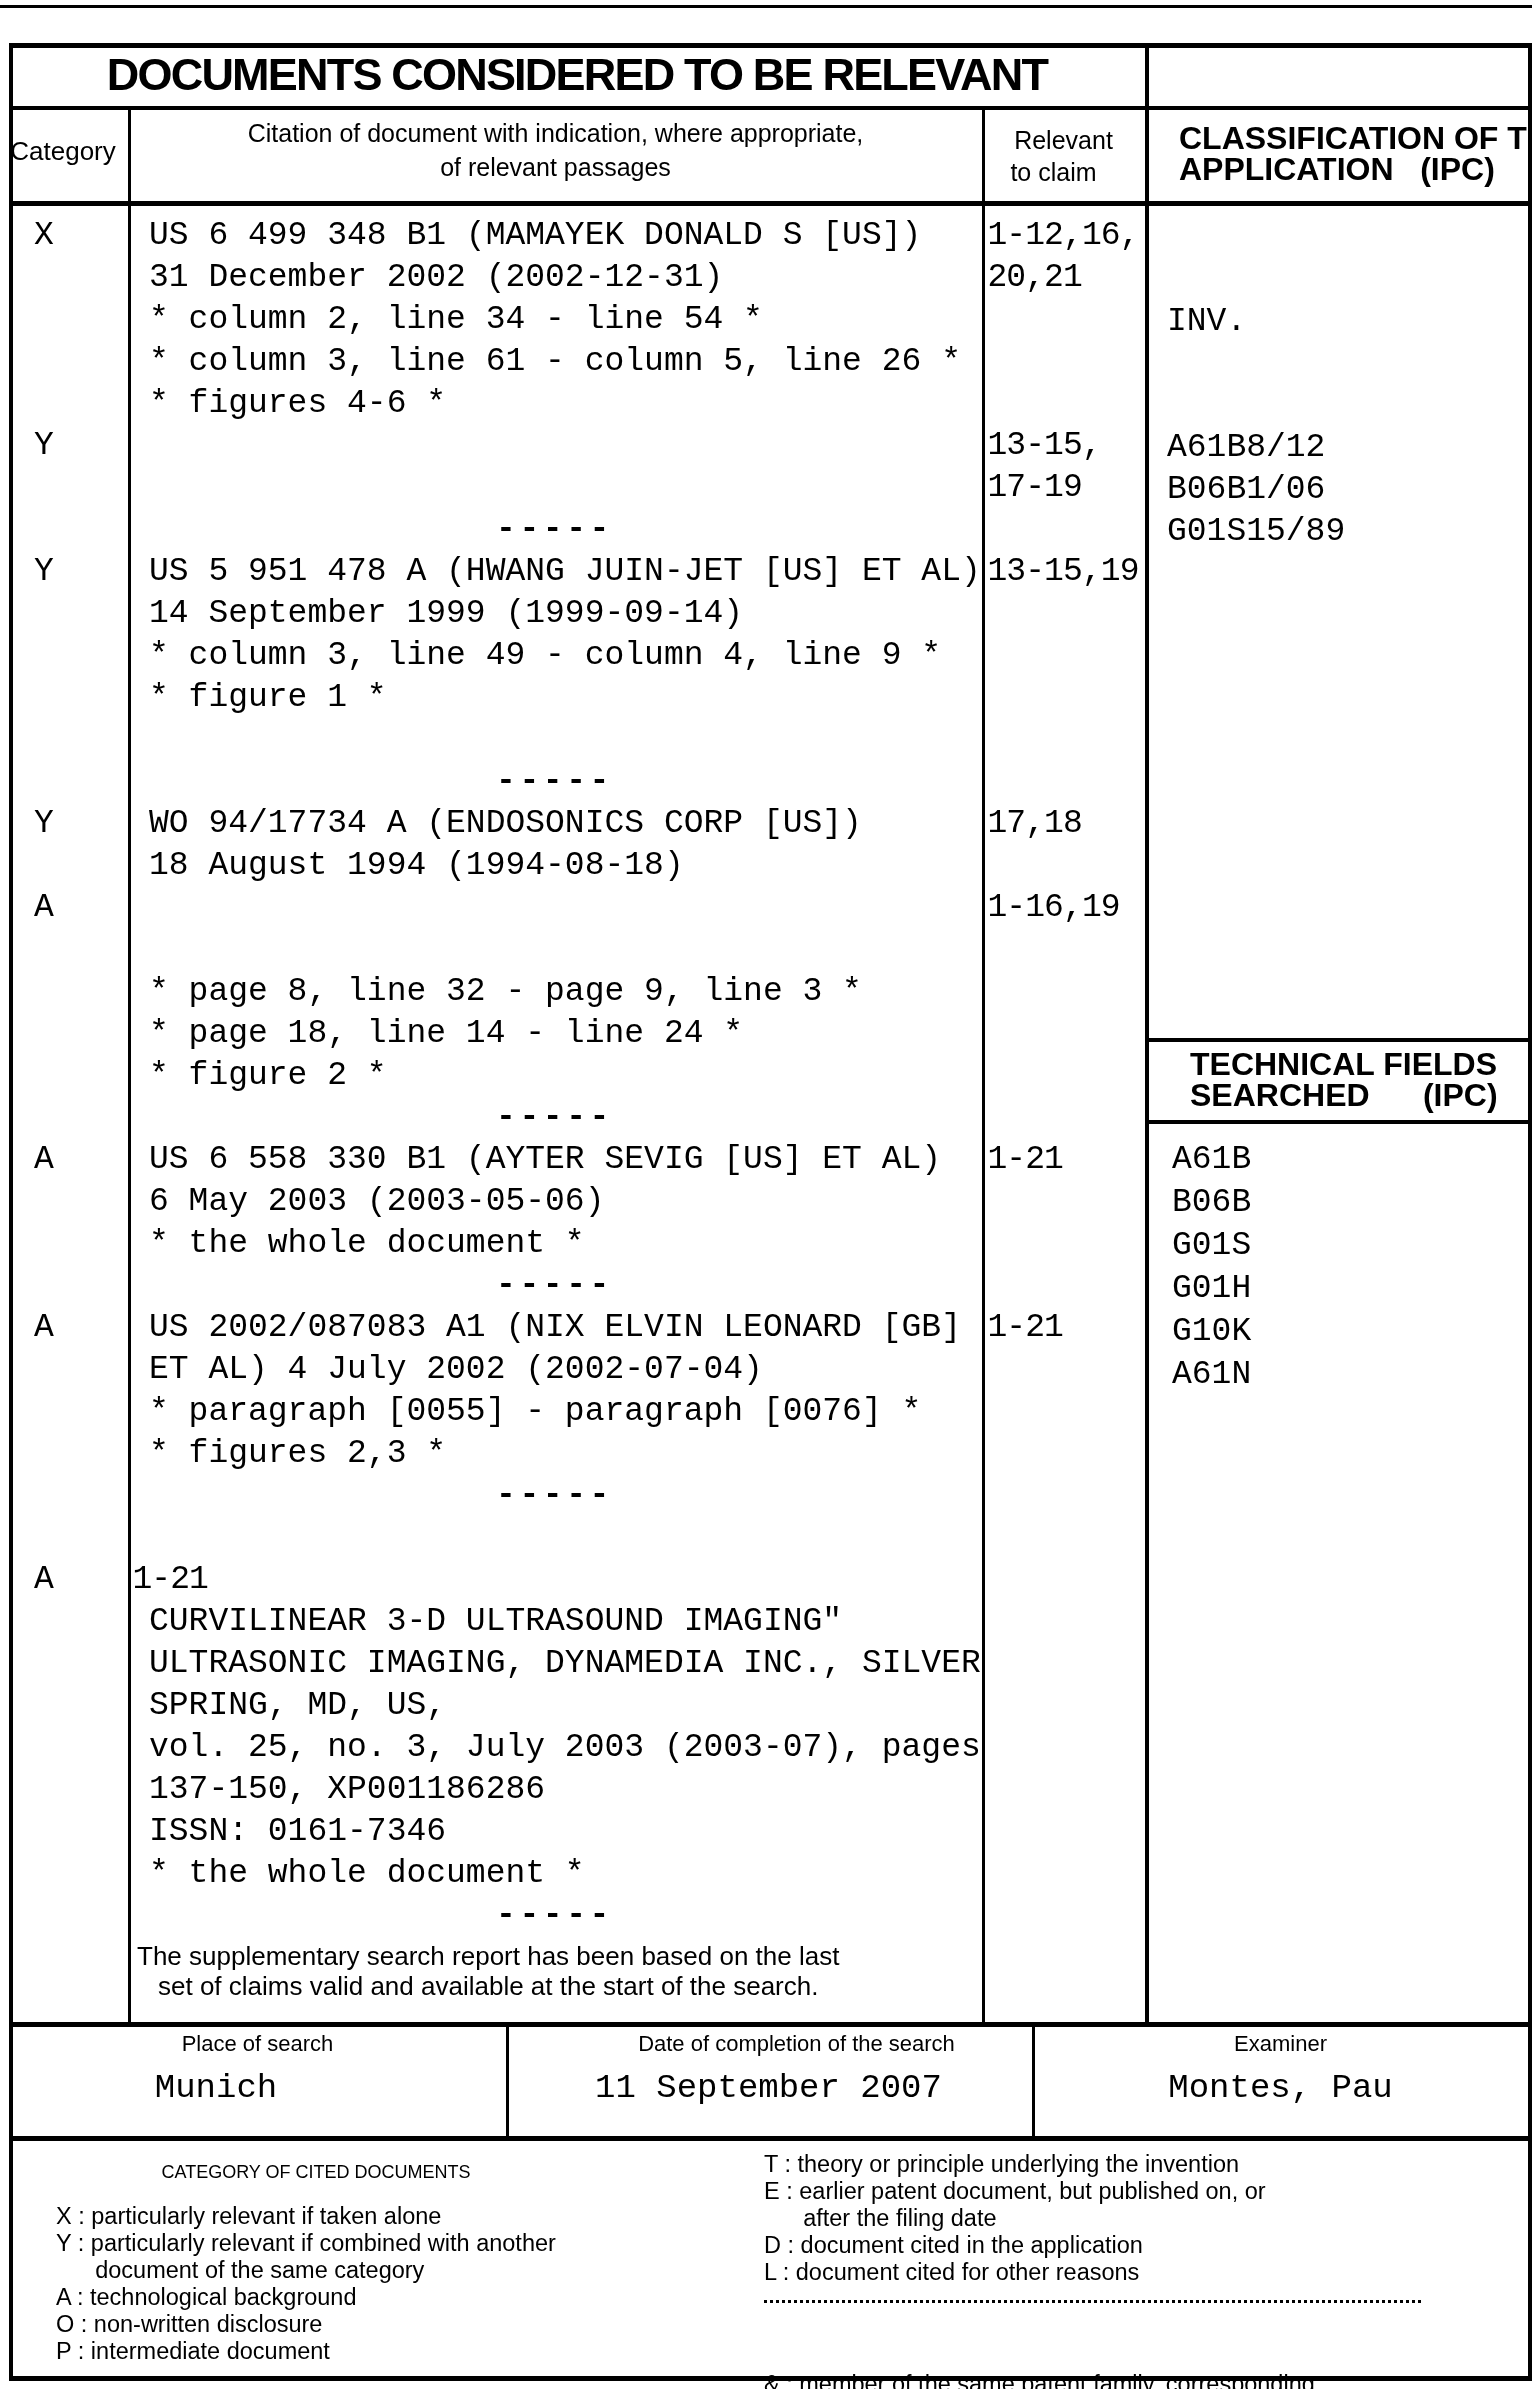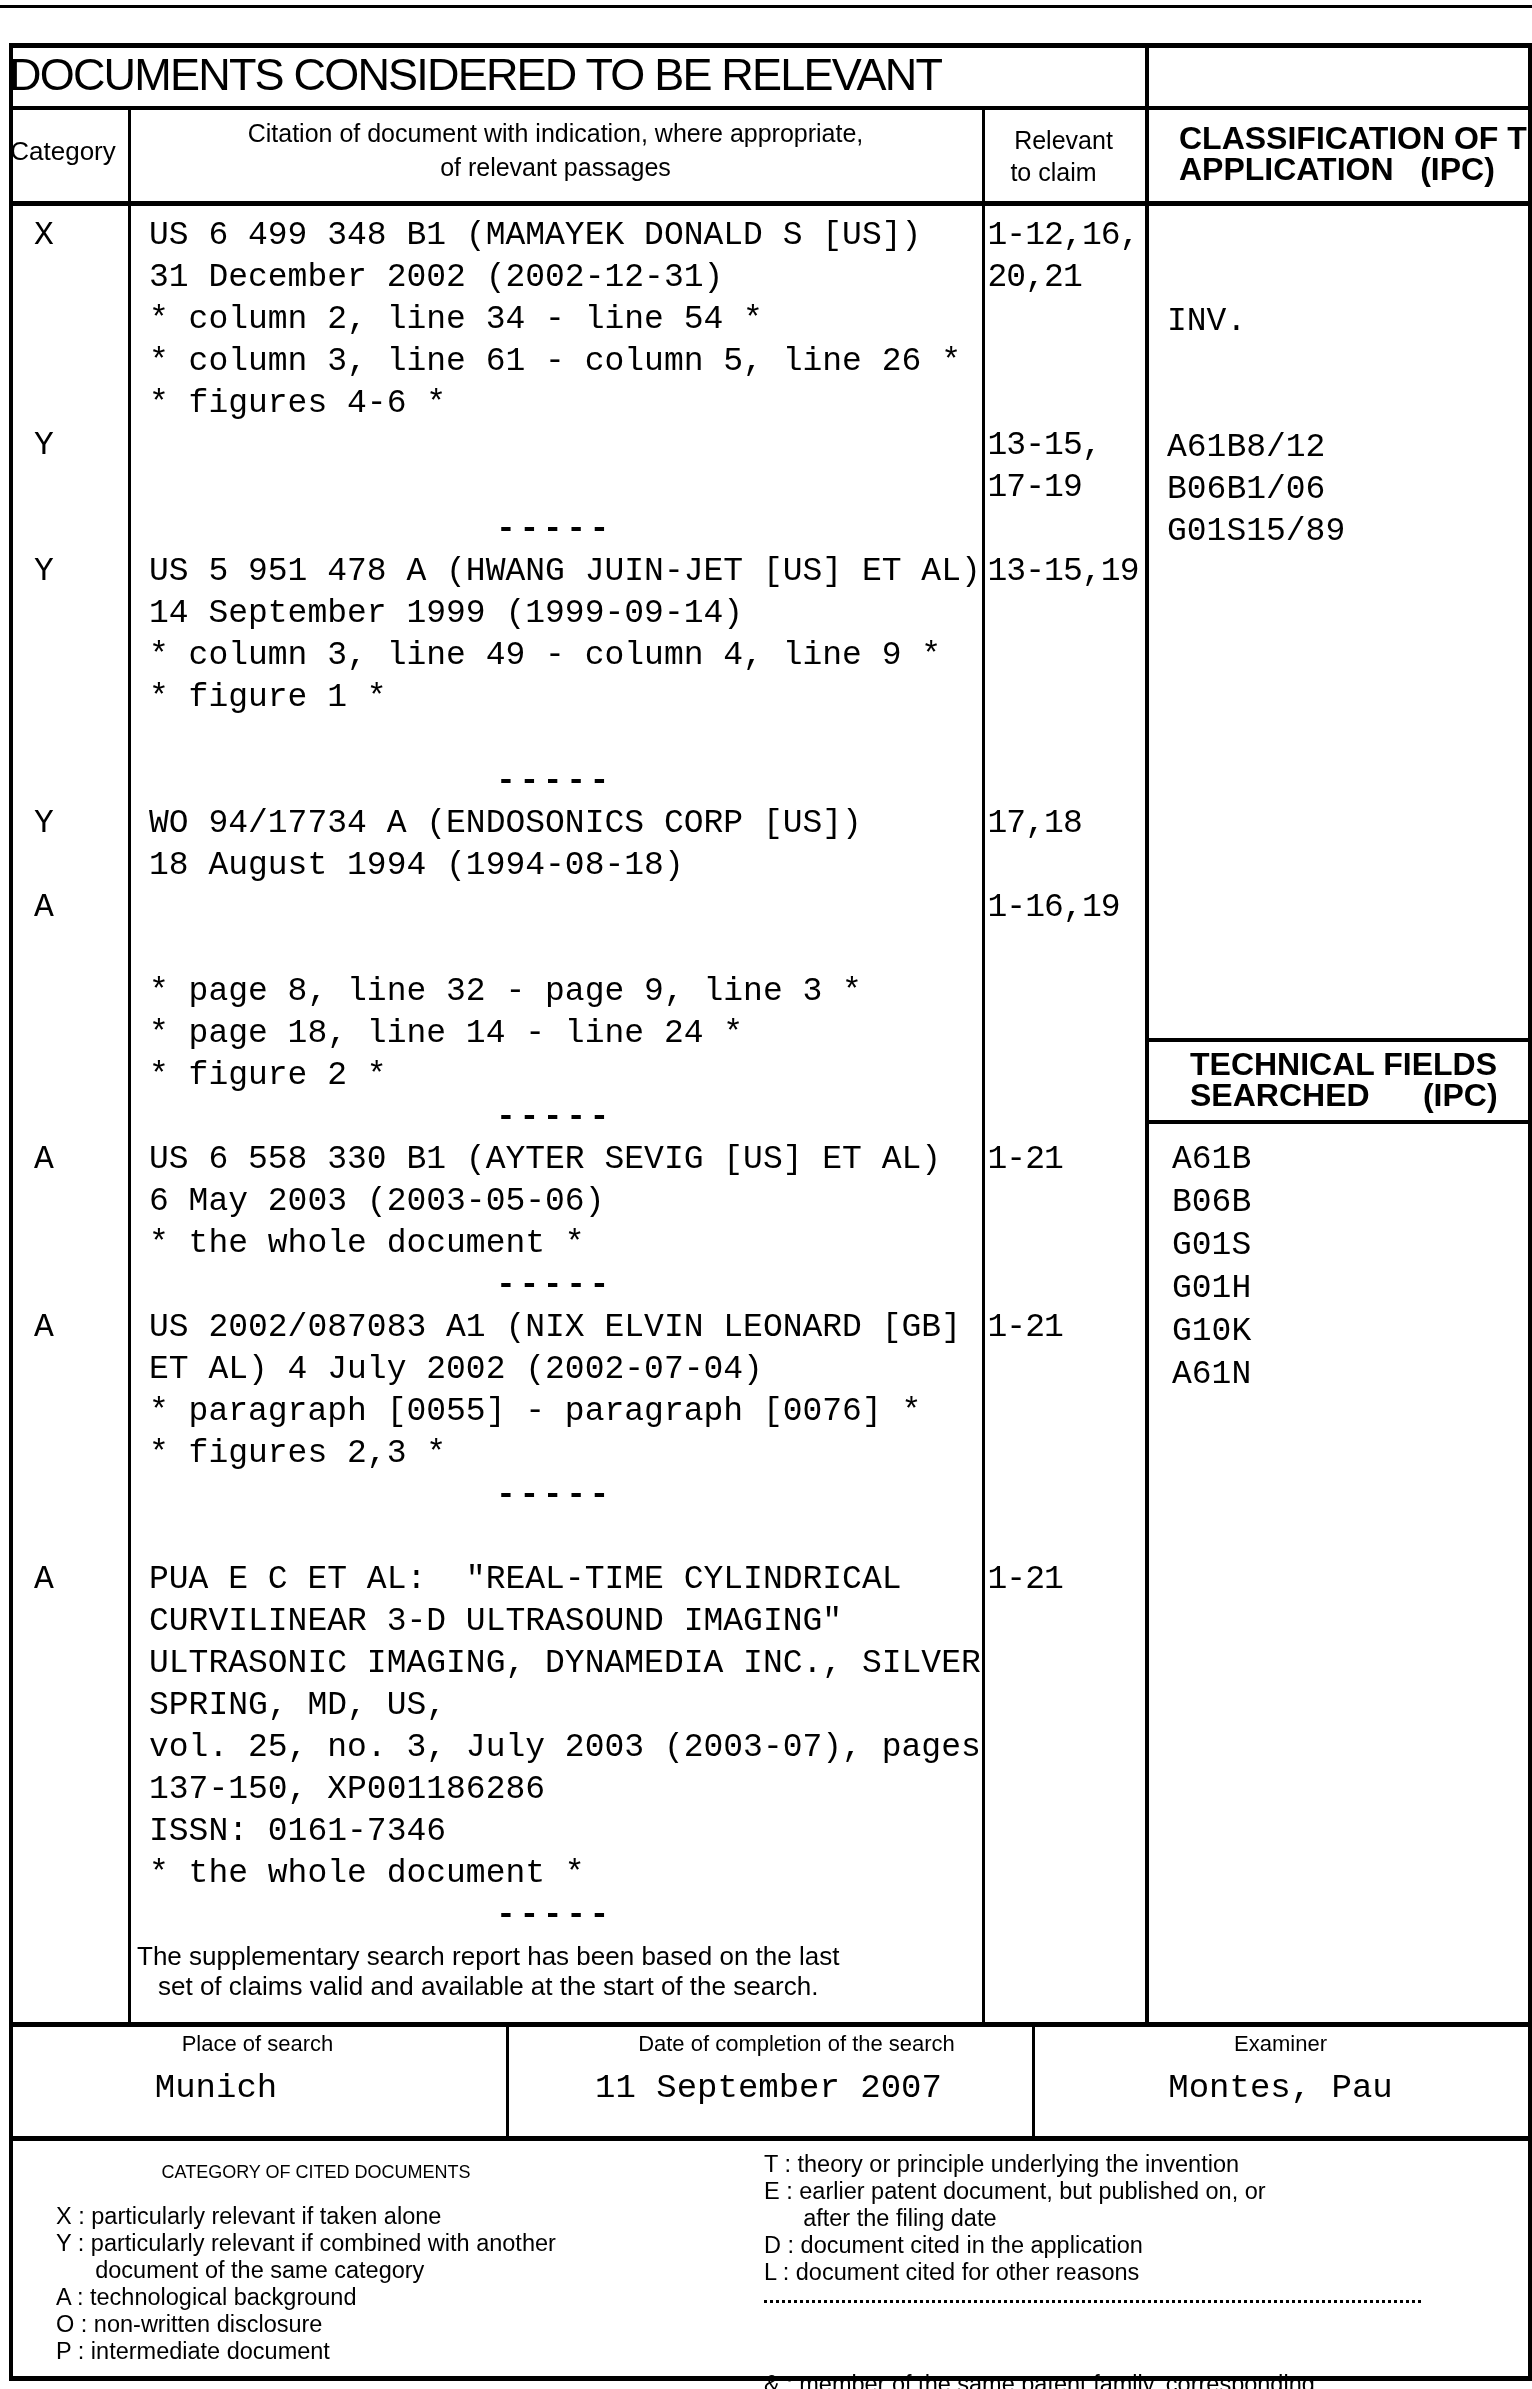--- a/index.html
+++ b/index.html
@@ -1,20 +1,20 @@
 <!DOCTYPE html>
 <html style="font-size:14.5px"><head>
 <meta charset="utf-8">
 <style>
   html,body{margin:0;padding:0;background:#e8e8e8;}
   .page{position:relative;width:1533px;height:2389px;background:#ffffff;color:#000;
         font-family:"Liberation Sans",sans-serif;overflow:hidden;}
   .hline,.vline{position:absolute;background:#000;}
   .abs{position:absolute;}
-  .doc-title{font-size:45px;font-weight:normal;letter-spacing:-1.8px;text-align:left;}
+  .doc-title{font-size:45px;font-weight:bold;letter-spacing:-1.8px;text-align:center;}
   .colhead{font-size:25px;text-align:center;line-height:31px;}
   .colhead-bold{font-size:32px;font-weight:bold;line-height:30px;white-space:pre;letter-spacing:0;}
   .body-rows{position:absolute;left:9px;top:215px;width:1136px;}
   .crow{display:flex;height:42px;line-height:42px;font-size:33px;
         font-family:"Liberation Mono","DejaVu Sans Mono",monospace;white-space:pre;}
   .crow .cat{width:118px;box-sizing:border-box;padding-left:25px;}
   .crow .cit{width:855px;box-sizing:border-box;padding-left:22px;overflow:visible;}
   .crow .cit.sep{padding-left:0;text-align:center;font-weight:bold;letter-spacing:3.6px;}
   .crow .clm{width:163px;box-sizing:border-box;padding-left:5.4px;letter-spacing:-0.9px;}
   .ipc-list{position:absolute;left:1167px;top:217px;font-size:33px;line-height:42px;
@@ -89,21 +89,21 @@
       <div class="crow"><span class="cat">A</span><span class="cit">US 6 558 330 B1 (AYTER SEVIG [US] ET AL)</span><span class="clm">1-21</span></div>
       <div class="crow"><span class="cat"></span><span class="cit">6 May 2003 (2003-05-06)</span><span class="clm"></span></div>
       <div class="crow"><span class="cat"></span><span class="cit">* the whole document *</span><span class="clm"></span></div>
       <div class="crow"><span class="cat"></span><span class="cit sep">-----</span><span class="clm"></span></div>
       <div class="crow"><span class="cat">A</span><span class="cit">US 2002/087083 A1 (NIX ELVIN LEONARD [GB]</span><span class="clm">1-21</span></div>
       <div class="crow"><span class="cat"></span><span class="cit">ET AL) 4 July 2002 (2002-07-04)</span><span class="clm"></span></div>
       <div class="crow"><span class="cat"></span><span class="cit">* paragraph [0055] - paragraph [0076] *</span><span class="clm"></span></div>
       <div class="crow"><span class="cat"></span><span class="cit">* figures 2,3 *</span><span class="clm"></span></div>
       <div class="crow"><span class="cat"></span><span class="cit sep">-----</span><span class="clm"></span></div>
       <div class="crow"><span class="cat"></span><span class="cit"></span><span class="clm"></span></div>
-      <div class="crow"><span class="cat">A</span><span class="cit">PUA E C ET AL:  "REAL-TIME CYLINDRICAL</span><span class="clm">1-21</span></div>
+      <div class="crow"><span class="cat">A</span><span class="clm">1-21</span></div>
       <div class="crow"><span class="cat"></span><span class="cit">CURVILINEAR 3-D ULTRASOUND IMAGING"</span><span class="clm"></span></div>
       <div class="crow"><span class="cat"></span><span class="cit">ULTRASONIC IMAGING, DYNAMEDIA INC., SILVER</span><span class="clm"></span></div>
       <div class="crow"><span class="cat"></span><span class="cit">SPRING, MD, US,</span><span class="clm"></span></div>
       <div class="crow"><span class="cat"></span><span class="cit">vol. 25, no. 3, July 2003 (2003-07), pages</span><span class="clm"></span></div>
       <div class="crow"><span class="cat"></span><span class="cit">137-150, XP001186286</span><span class="clm"></span></div>
       <div class="crow"><span class="cat"></span><span class="cit">ISSN: 0161-7346</span><span class="clm"></span></div>
       <div class="crow"><span class="cat"></span><span class="cit">* the whole document *</span><span class="clm"></span></div>
       <div class="crow"><span class="cat"></span><span class="cit sep">-----</span><span class="clm"></span></div>
     </div>
 

